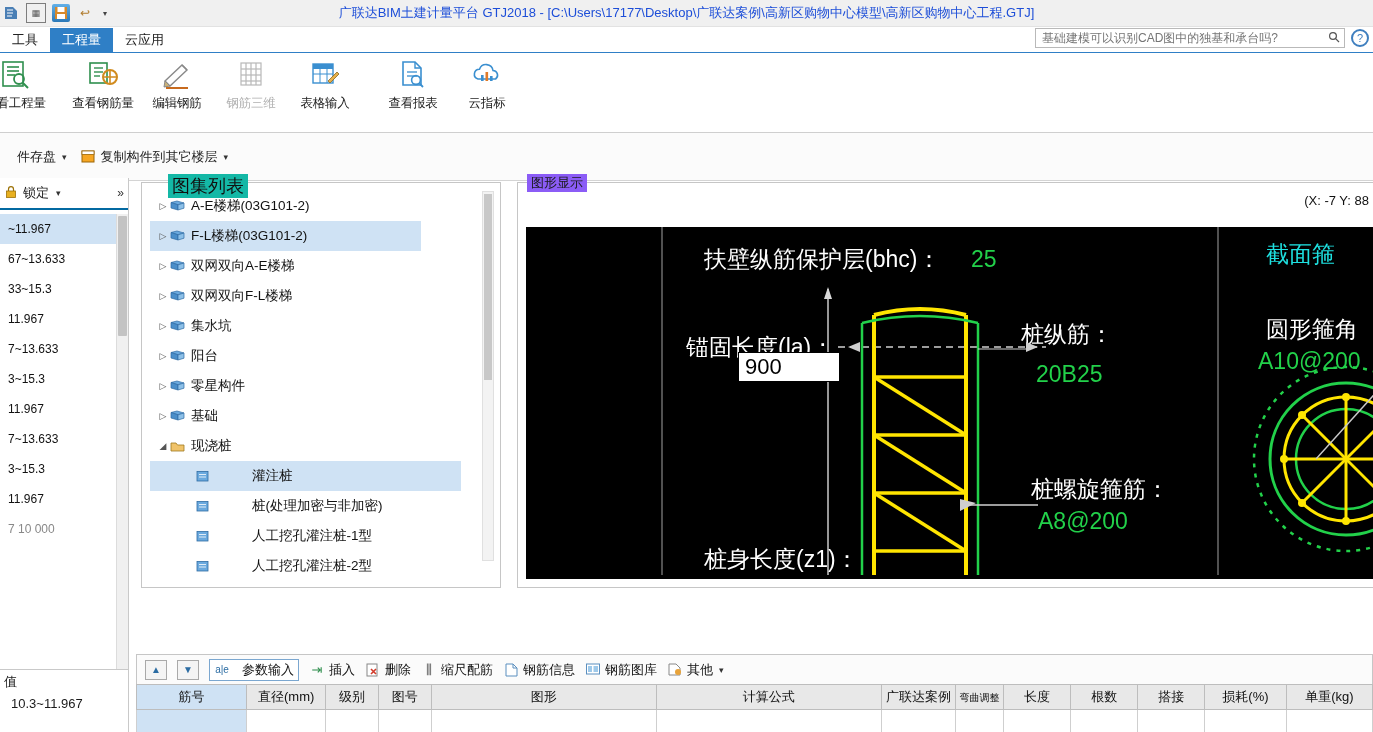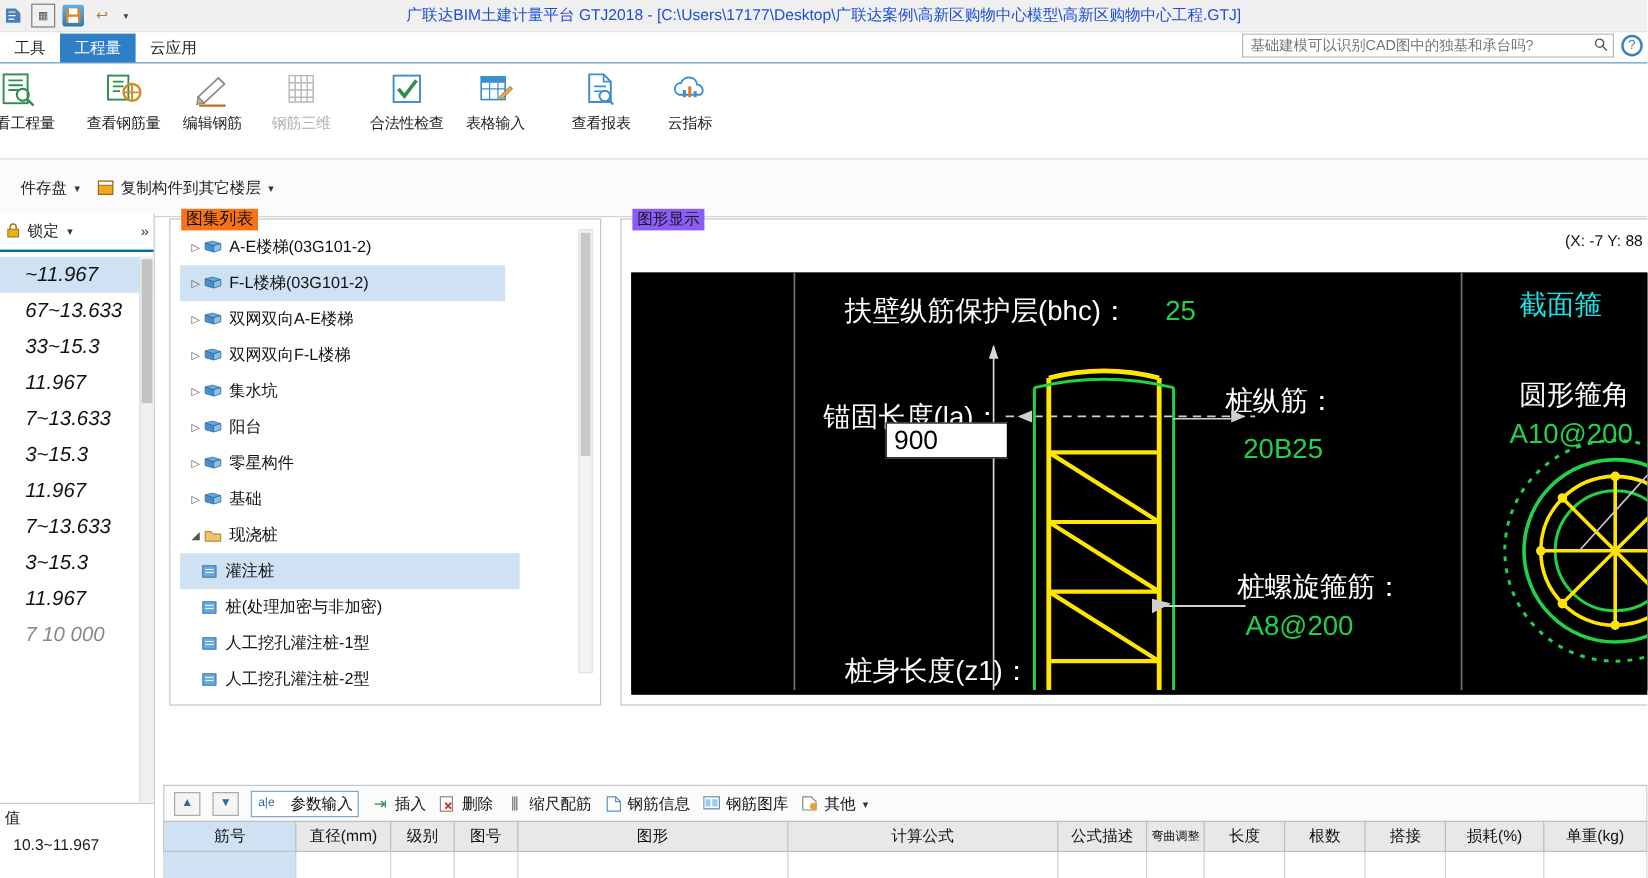--- a/index.html
+++ b/index.html
@@ -208,25 +208,24 @@
   .pin-ic { margin-left: auto; color: #333; font-size: 12px; }
   .lp-list {
     flex: 1;
     overflow: hidden;
     position: relative;
     padding-top: 4px;
   }
   .lp-row {
     height: 30px;
     line-height: 30px;
-    padding-left: 21px;
-    font-size: 17px;
+    padding-left: 8px;
+    font-size: 12px;
     color: #111;
     white-space: nowrap;
-    font-style: italic;
   }
   .lp-row.sel {
     background: #cfe2f4;
   }
   .lp-scroll {
     position: absolute;
     right: 0; top: 4px;
     width: 11px;
     bottom: 0;
     background: #f0f0f0;
@@ -256,43 +255,43 @@
   .grp {
     border: 1px solid #c6c6c6;
     position: relative;
     height: 406px;
     box-sizing: border-box;
     background: #fff;
   }
   .grp-title {
     position: absolute;
     top: -9px;
-    left: 9px;
-    background: #f97316;
+    left: 26px;
+    background: #14b8a6;
     padding: 0 4px;
-    font-size: 14px;
+    font-size: 18px;
     color: #111;
   }
   .tree {
     padding: 8px 0 0 8px;
     height: 100%;
     box-sizing: border-box;
     overflow: hidden;
     position: relative;
   }
   .tnode {
     display: flex;
     align-items: center;
     height: 30px;
     font-size: 13.5px;
     color: #111;
     padding-left: 6px;
     white-space: nowrap;
   }
-  .tnode.lvl2 { padding-left: 18px; }
+  .tnode.lvl2 { padding-left: 46px; gap: 36px; }
   .tnode.sel {
     background: #cfe2f4;
     width: 265px;
   }
   .tarrow {
     width: 14px;
     font-size: 9px;
     color: #555;
     display: inline-block;
     text-align: center;
@@ -517,29 +516,20 @@
           <line x1="22" y1="4" x2="22" y2="26"></line>
           <line x1="7" y1="10" x2="27" y2="10"></line>
           <line x1="7" y1="16" x2="27" y2="16"></line>
           <line x1="7" y1="22" x2="27" y2="22"></line>
         </g>
       </svg>
     </span>
     <span class="lbl">钢筋三维</span>
   </div>
 
-  <div class="rb-btn" style="margin-left:14px;">
-    <span class="rb-ic">
-      <svg width="34" height="32" viewBox="0 0 34 32">
-        <rect x="6" y="4" width="22" height="22" fill="#fff" stroke="#3a8fd0" stroke-width="1.6"></rect>
-        <path d="M10 15 L15 21 L25 8" fill="none" stroke="#2f8f4e" stroke-width="3"></path>
-      </svg>
-    </span>
-    <span class="lbl">合法性检查</span>
-  </div>
 
   <div class="rb-btn">
     <span class="rb-ic">
       <svg width="34" height="32" viewBox="0 0 34 32">
         <rect x="5" y="5" width="20" height="19" fill="#fff" stroke="#3a8fd0" stroke-width="1.4"></rect>
         <rect x="5" y="5" width="20" height="5" fill="#3a8fd0"></rect>
         <line x1="5" y1="15" x2="25" y2="15" stroke="#3a8fd0" stroke-width="1"></line>
         <line x1="12" y1="10" x2="12" y2="24" stroke="#3a8fd0" stroke-width="1"></line>
         <line x1="19" y1="10" x2="19" y2="24" stroke="#3a8fd0" stroke-width="1"></line>
         <path d="M20 22 L29 13 L31 15 L22 24 Z" fill="#e8b04a" stroke="#8a6a20" stroke-width="0.8"></path>
@@ -951,21 +941,21 @@
         <col style="width:72px">
     </colgroup>
     <thead>
       <tr>
         <th class="sel">筋号</th>
         <th>直径(mm)</th>
         <th>级别</th>
         <th>图号</th>
         <th>图形</th>
         <th>计算公式</th>
-        <th>公式描述</th>
+        <th>广联达案例</th>
         <th class="small">弯曲调整</th>
         <th>长度</th>
         <th>根数</th>
         <th>搭接</th>
         <th>损耗(%)</th>
         <th>单重(kg)</th>
       </tr>
     </thead>
     <tbody>
       <tr>

